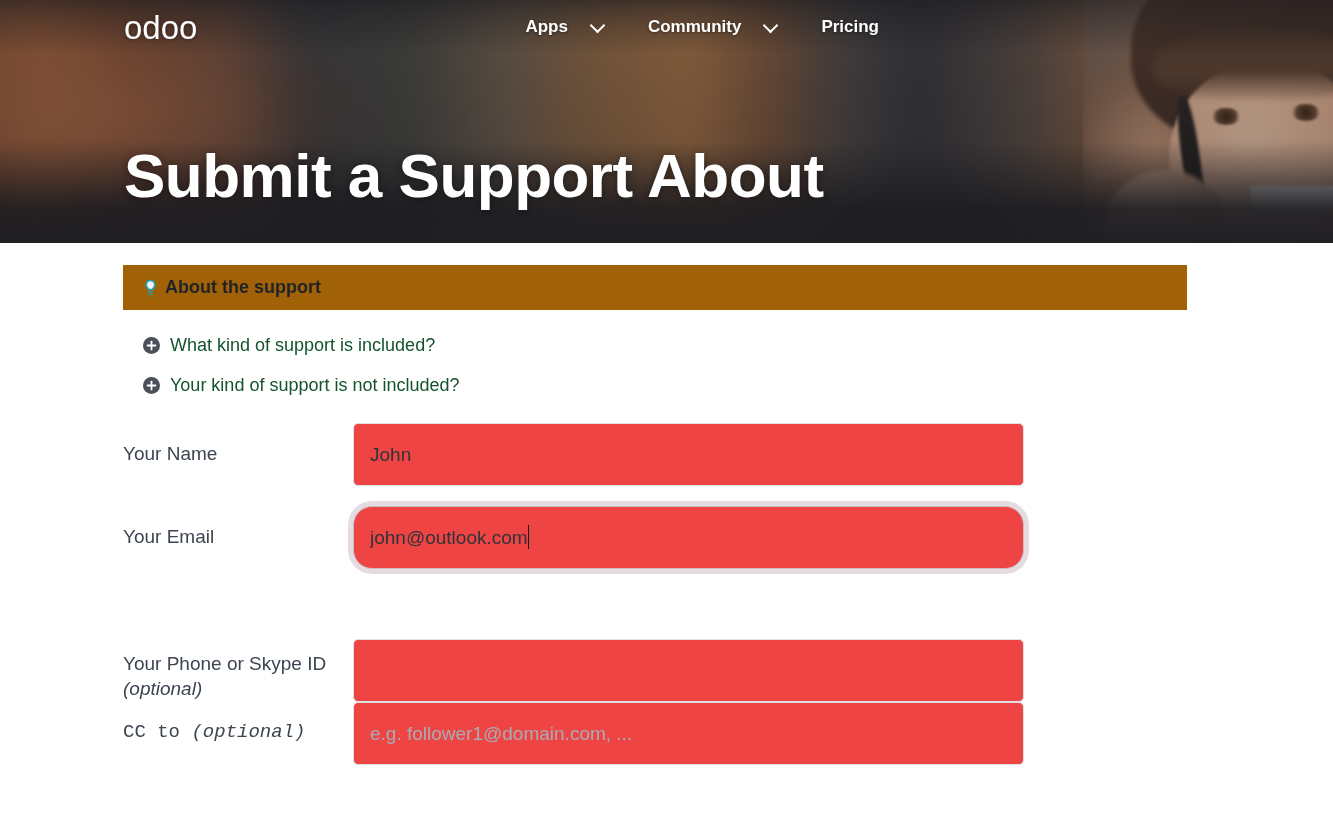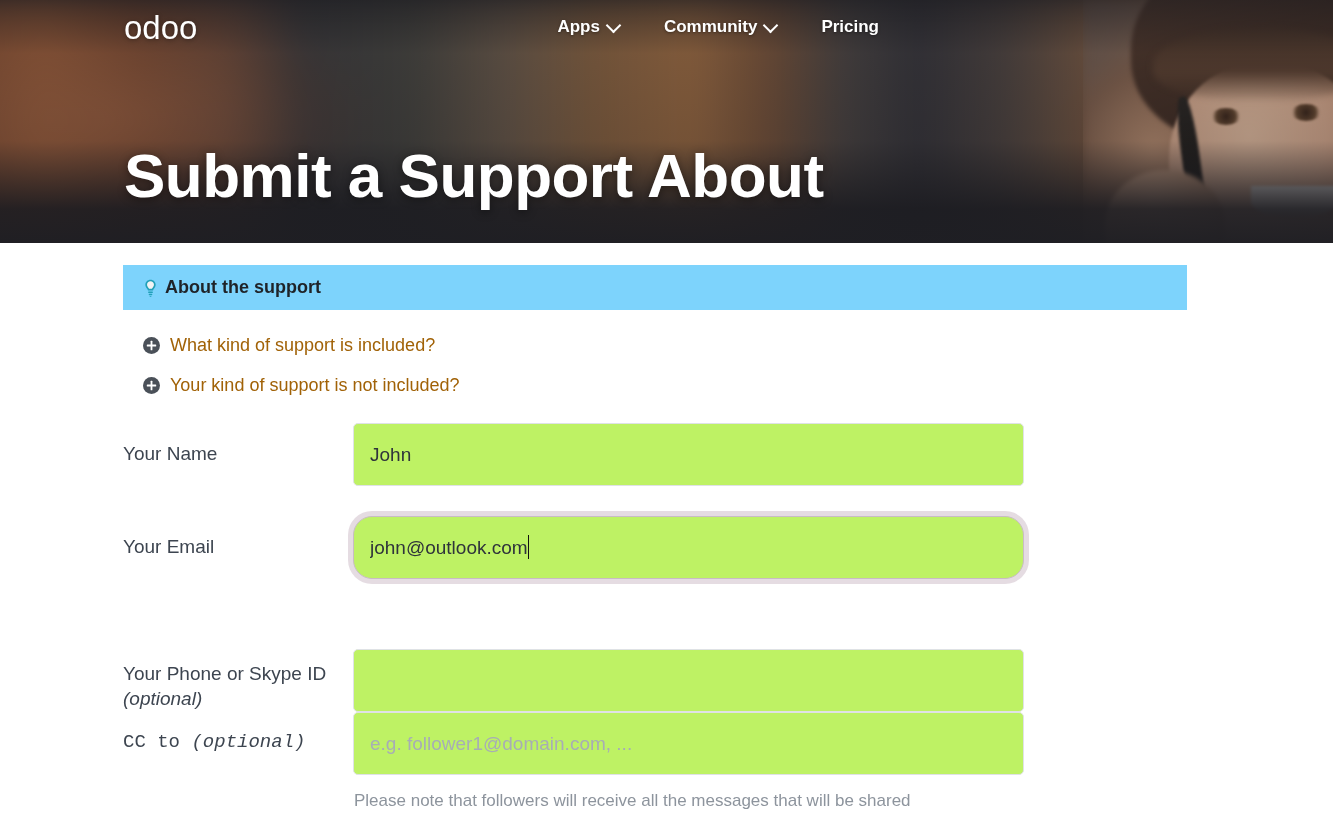--- a/index.html
+++ b/index.html
@@ -139,21 +139,21 @@
     display: flex;
     align-items: center;
     gap: 0;
   }
   .nav-link {
     color: #ffffff;
     font-size: 17px;
     font-weight: bold;
     display: flex;
     align-items: center;
-    gap: 7px;
+    gap: 23px;
     padding: 0 22px;
     cursor: pointer;
     white-space: nowrap;
     text-shadow: 0 1px 3px rgba(0,0,0,0.4);
   }
   .nav-link:first-child { padding-left: 0; }
   .chev {
     display: inline-block;
     width: 13px; height: 13px;
     position: relative;
@@ -192,21 +192,21 @@
     background: #ffffff;
   }
 
   .info-panel {
     position: absolute;
     left: 123px;
     top: 22px;
     width: 1064px;
   }
   .info-header {
-    background: #7dd3fc;
+    background: #a16207;
     height: 45px;
     display: flex;
     align-items: center;
     padding-left: 20px;
     gap: 7px;
   }
   .info-header-title {
     font-size: 18px;
     font-weight: bold;
     color: #1f2328;
@@ -224,21 +224,21 @@
     align-items: center;
     gap: 10px;
     padding: 9px 0 9px 20px;
     cursor: pointer;
   }
   .plus-icon {
     width: 17px; height: 17px;
     flex: none;
   }
   .faq-label {
-    color: #a16207;
+    color: #14532d;
     font-size: 18px;
     line-height: 1.2;
   }
 
   
   .form {
     position: absolute;
     left: 0;
     top: 180px;
     width: 1333px;
@@ -266,21 +266,21 @@
   }
   .field-wrap {
     position: relative;
     width: 671px;
   }
   .field {
     width: 671px;
     height: 63px;
     border: 1px solid #dfe2e5;
     border-radius: 5px;
-    background: #bef264;
+    background: #ef4444;
     font-family: "Liberation Sans", sans-serif;
     font-size: 19px;
     color: #2f343b;
     padding: 0 16px;
     outline: none;
   }
   .field::placeholder { color: #a7adb5; }
   .field.focused {
     border-color: #c9bcc4;
     box-shadow: 0 0 0 5px rgba(198,178,190,0.45);
@@ -373,21 +373,21 @@
             <rect x="3.8" y="7.6" width="9.4" height="1.8" rx="0.5" fill="#ffffff"></rect>
           </svg>
         </span>
         <span class="faq-label">Your kind of support is not included?</span>
       </div>
     </div>
   </section>
 
   <form class="form">
 
-    <div class="form-row" style="height:93px;">
+    <div class="form-row" style="height:83px;">
       <div class="form-label" style="padding-top:18px;">
         <span>Your Name</span>
       </div>
       <div class="field-wrap">
         <input class="field" type="text" value="John" style="">
       </div>
     </div>
 
     <div class="form-row" style="height:83px;">
       <div class="form-label" style="padding-top:18px;">
@@ -409,18 +409,17 @@
       </div>
     </div>
 
     <div class="form-row">
       <div class="form-label" style="padding-top:18px;font-family:Liberation Mono, monospace;">
         <span>CC to</span>
         <span class="opt">(optional)</span>
       </div>
       <div class="field-wrap">
         <input class="field" type="text" placeholder="e.g. follower1@domain.com, ..." style="">
-        <div class="field-help">Please note that followers will receive all the messages that will be shared</div>
       </div>
     </div>
 
   </form>
 </div>
 
 </body></html>

